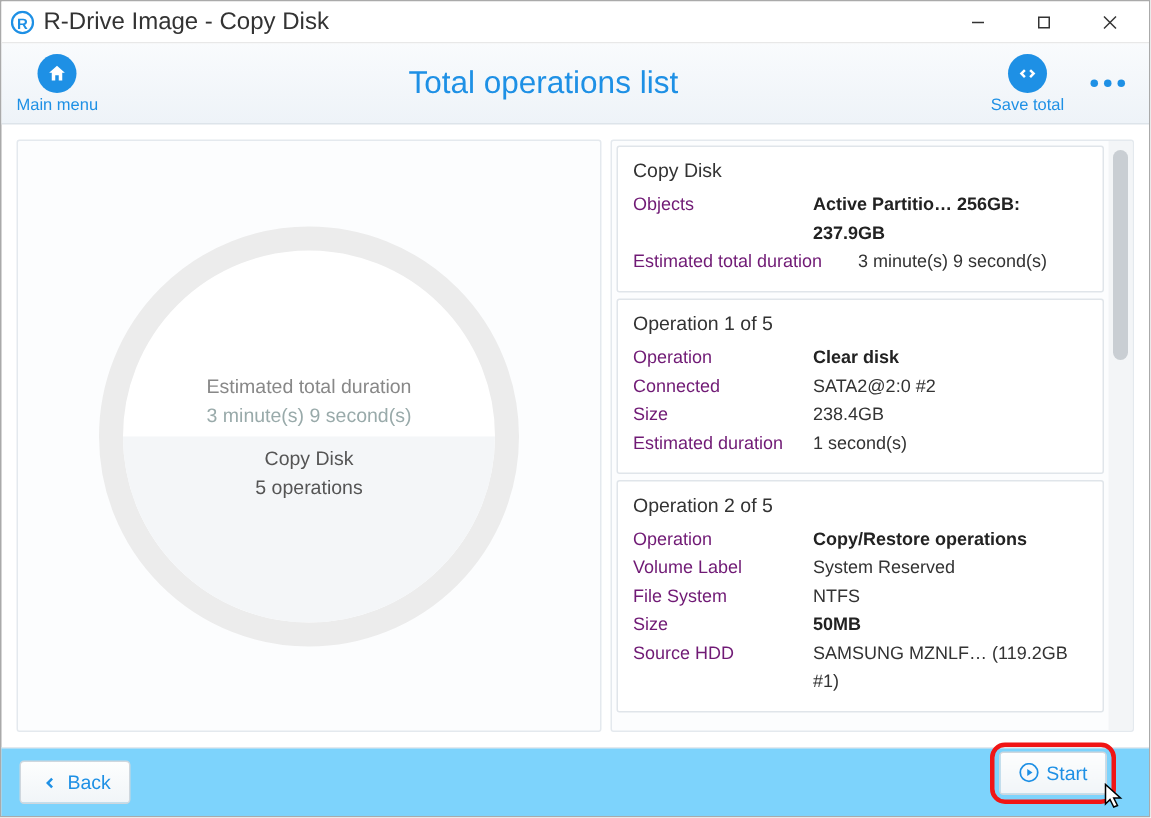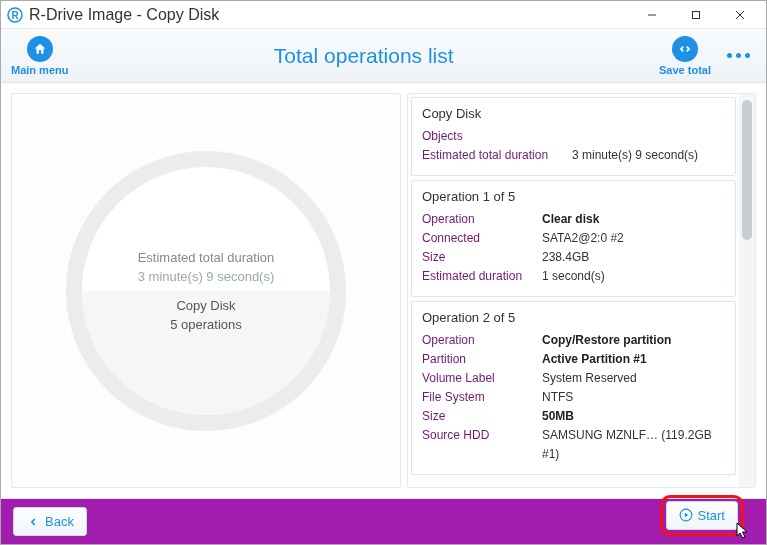--- a/index.html
+++ b/index.html
@@ -7,21 +7,21 @@
   .window { width: 767px; height: 545px; border: 1px solid #aaa; display: flex; flex-direction: column; position: relative; }
   
   .titlebar { height: 28px; display: flex; align-items: center; padding: 0 4px 0 6px; background: #fff; border-bottom: 1px solid #e8e8e8; }
   .titlebar .app-icon { width: 16px; height: 16px; margin-right: 6px; }
   .titlebar .title { font-size: 16px; color: #333; flex: 1; }
   .win-btns { display: flex; }
   .win-btn { width: 44px; height: 27px; display: flex; align-items: center; justify-content: center; }
   .win-btn svg { width: 10px; height: 10px; }
   
   .toolbar { height: 54px; background: linear-gradient(#f9fbfd,#eef3f8); border-bottom: 1px solid #dde4ea; display: flex; align-items: center; padding: 0 10px; position: relative; }
-  .tool-btn { display: flex; flex-direction: column; align-items: center; justify-content: flex-end; min-width: 52px; cursor: pointer; color: #1e90e5; font-weight: bold; }
+  .tool-btn { display: flex; flex-direction: column; align-items: center; justify-content: flex-end; min-width: 52px; cursor: pointer; color: #1e90e5; }
   .tool-btn .label { font-size: 11px; color: #1e90e5; margin-top: 2px; }
   .tool-icon-circle { width: 26px; height: 26px; border-radius: 50%; background: #1e90e5; display:flex; align-items:center; justify-content:center; }
   .toolbar .page-title { flex:1; text-align:center; color:#1e90e5; font-size:21px; font-weight:400; }
   .tool-right { display:flex; align-items:center; gap:10px; }
   .dots { display:flex; gap:4px; padding:0 6px; cursor:pointer; }
   .dots span { width:5px; height:5px; border-radius:50%; background:#1e90e5; display:block; }
   
   .content { flex:1; display:flex; padding: 10px; gap:6px; overflow:hidden; }
   .left-pane { flex: 0 0 390px; background:#fcfdfe; border:1px solid #e4e9ee; border-radius:2px; display:flex; align-items:center; justify-content:center; position:relative; }
   .circle-wrap { position:relative; width:280px; height:280px; }
@@ -38,21 +38,21 @@
   .right-scroll { flex:1; overflow:hidden; padding:3px 3px 0 3px; }
   .panel { background:#fff; border:1px solid #e0e5ea; border-radius:2px; margin-bottom:4px; padding:8px 10px 10px 10px; }
   .panel-title { font-size:13px; color:#333; margin-bottom:6px; }
   .row { display:flex; font-size:12px; line-height:19px; }
   .row .k { flex:0 0 120px; color:#701a75; }
   .row .v { flex:1; color:#333; }
   .row .v.bold { font-weight:600; color:#222; }
   .scrollbar { width:16px; background:#f3f5f7; position:relative; }
   .scrollbar .thumb { position:absolute; left:3px; right:3px; top:6px; height:140px; background:#c9ced3; border-radius:5px; }
   
-  .bottombar { height:46px; border-top:1px solid #e4e9ee; display:flex; align-items:center; padding:0 12px; justify-content:space-between; background:#a21caf; }
+  .bottombar { height:46px; border-top:1px solid #e4e9ee; display:flex; align-items:center; padding:0 12px; justify-content:space-between; background:#7dd3fc; }
   .btn { display:flex; align-items:center; gap:5px; padding:6px 12px; border:1px solid #cfd7de; border-radius:3px; background:linear-gradient(#fdfefe,#f1f5f8); color:#1e90e5; font-size:13px; cursor:pointer; }
   .btn svg { width:14px; height:14px; }
   .start-highlight { border:3px solid #f01515; border-radius:10px; padding:3px; position:absolute; right:10px; bottom:6px; }
   .cursor { position:absolute; right:4px; bottom:2px; }
 </style>
 </head>
 <body>
 
 <div class="window">
 
@@ -126,20 +126,21 @@
         </div>
       </div>
     </div>
 
     <div class="right-outer">
       <div class="right-scroll" id="right-scroll">
           <div class="panel">
             <div class="panel-title">Copy Disk</div>
             <div class="row">
               <div class="k">Objects</div>
+              <div class="v bold">Active Partitio… 256GB: 237.9GB</div>
             </div>
             <div class="row">
               <div class="k" style="flex: 0 0 150px;">Estimated total duration</div>
               <div class="v">3 minute(s) 9 second(s)</div>
             </div>
           </div>
           <div class="panel">
             <div class="panel-title">Operation 1 of 5</div>
             <div class="row">
               <div class="k">Operation</div>
@@ -155,25 +156,21 @@
             </div>
             <div class="row">
               <div class="k">Estimated duration</div>
               <div class="v">1 second(s)</div>
             </div>
           </div>
           <div class="panel">
             <div class="panel-title">Operation 2 of 5</div>
             <div class="row">
               <div class="k">Operation</div>
-              <div class="v bold">Copy/Restore partition</div>
-            </div>
-            <div class="row">
-              <div class="k">Partition</div>
-              <div class="v bold">Active Partition #1</div>
+              <div class="v bold">Copy/Restore operations</div>
             </div>
             <div class="row">
               <div class="k">Volume Label</div>
               <div class="v">System Reserved</div>
             </div>
             <div class="row">
               <div class="k">File System</div>
               <div class="v">NTFS</div>
             </div>
             <div class="row">

